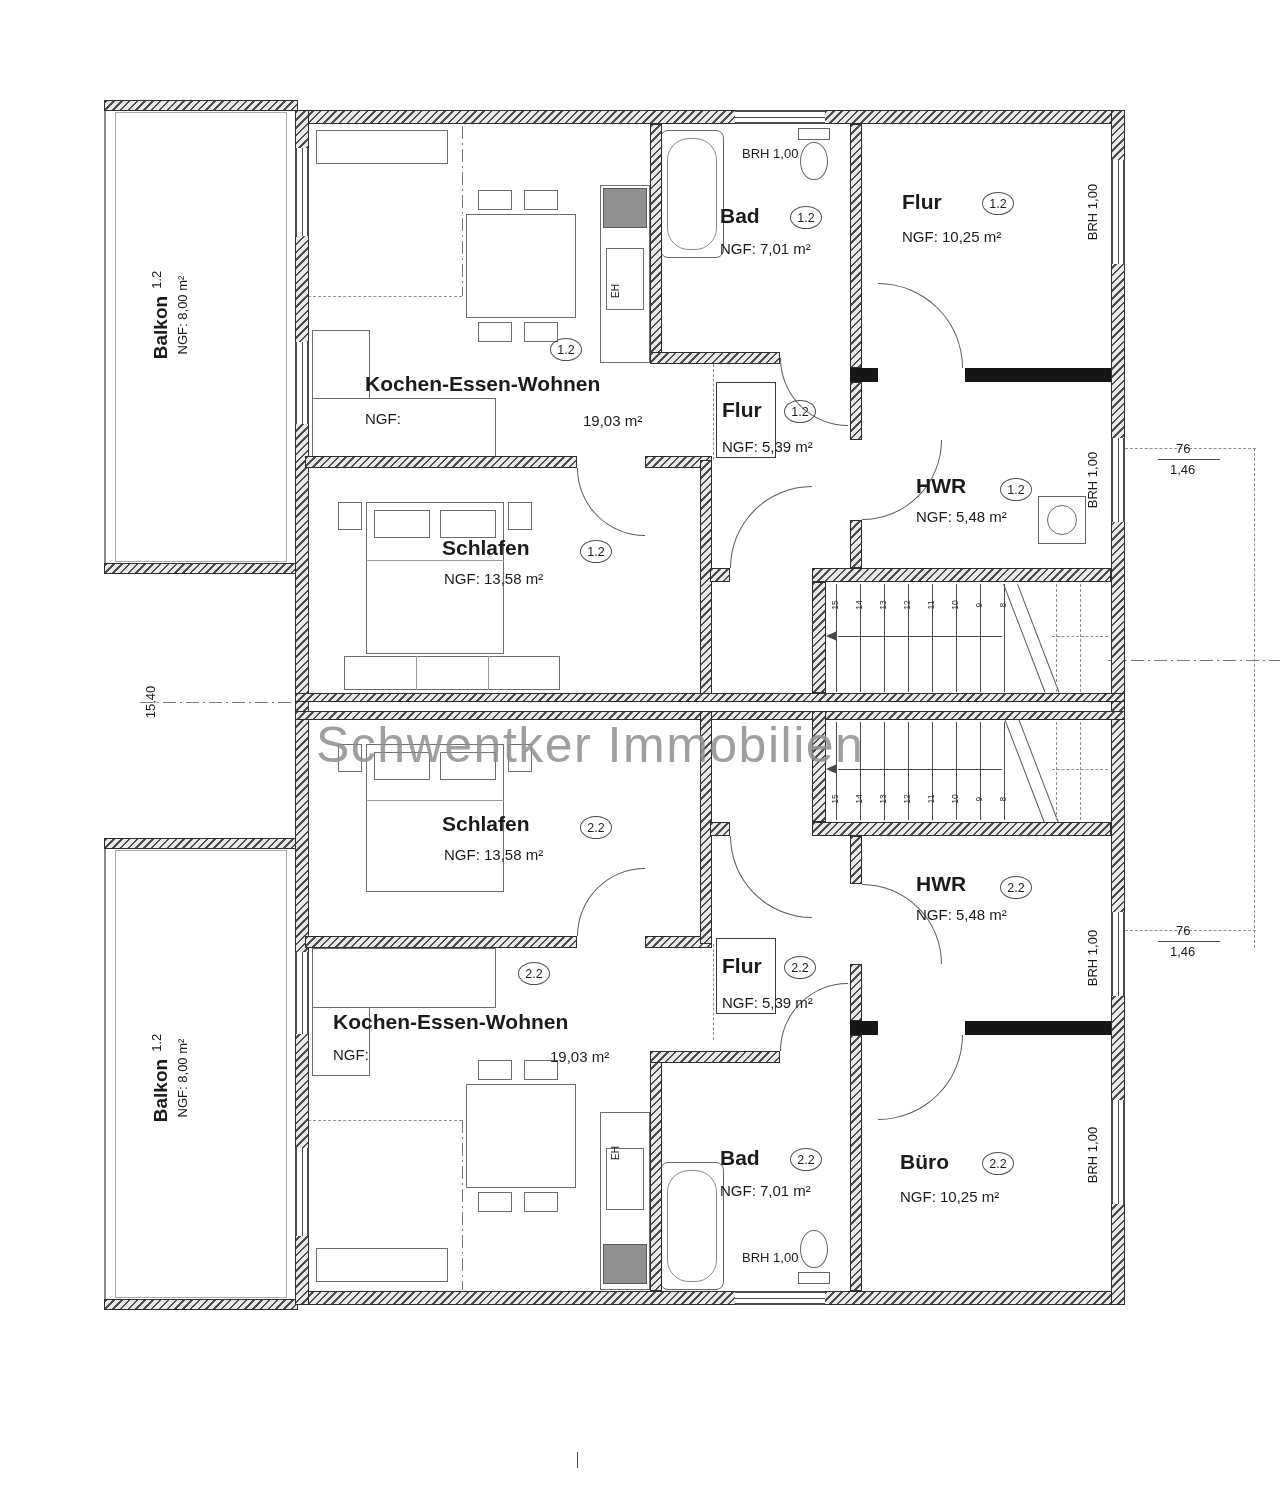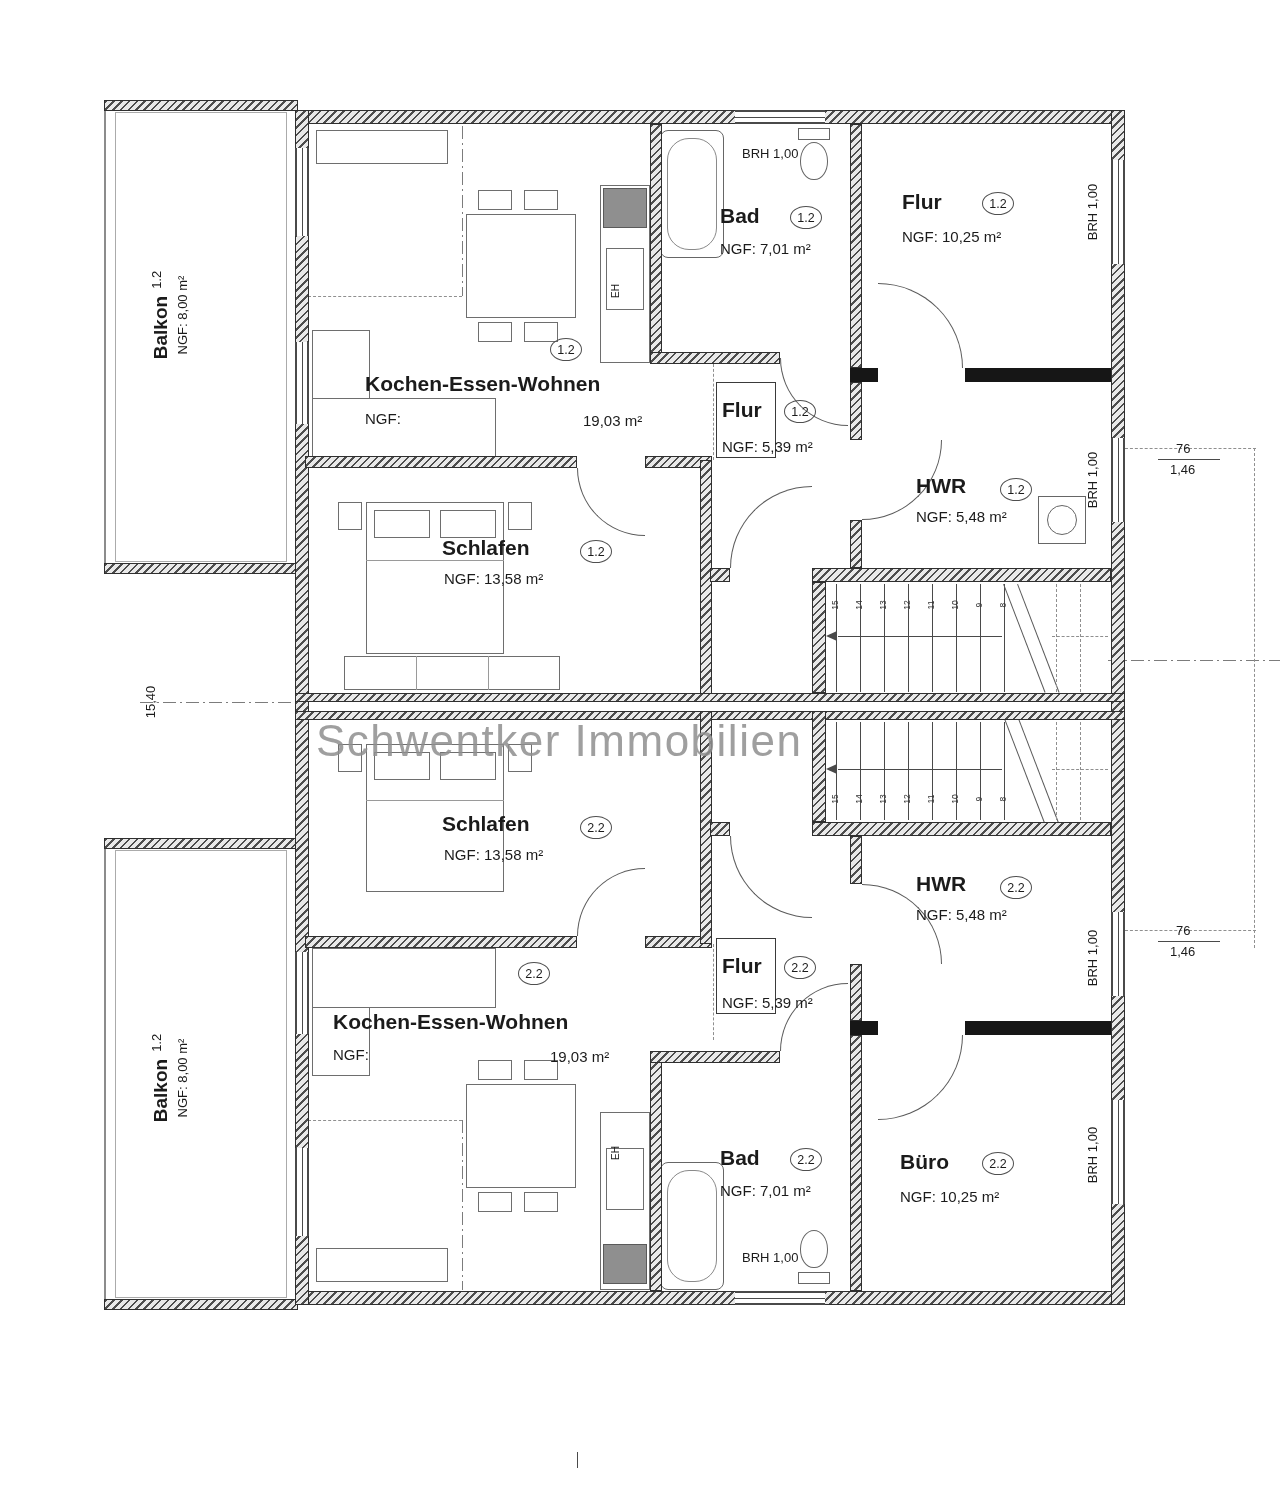--- a/index.html
+++ b/index.html
@@ -44,21 +44,21 @@
   .sline { background:#4a4a4a; z-index:7; }
   .arrow-left { width:0; height:0; border-top:5px solid transparent; border-bottom:5px solid transparent; border-right:11px solid #4a4a4a; z-index:8; }
   .break-line { width:116px; height:0; border-top:1.2px solid #5a5a5a; transform-origin:0 0; transform:rotate(69deg); z-index:7; }
   .flur-box { border:1.5px solid #3a3a3a; background:transparent; z-index:18; }
   .balk-outer { border:2.5px solid #8c8c8c; background:transparent; z-index:3; }
   .balk-inner { border:1px solid #ababab; background:transparent; z-index:3; }
   .balkon-wrap { display:flex; flex-direction:column; align-items:center; gap:3px; transform:rotate(-90deg); z-index:20; }
   .balkon-name { font-weight:bold; font-size:19px; white-space:nowrap; }
   .balkon-sub { font-size:13px; white-space:nowrap; }
   .sup { font-size:13px; font-weight:400; position:relative; top:-6px; margin-left:7px; }
-  .watermark { font-size:44px; color:#8f8f8f; opacity:.85; letter-spacing:1.5px; white-space:nowrap; z-index:30; }
+  .watermark { font-size:50px; color:#8f8f8f; opacity:.85; letter-spacing:1.5px; white-space:nowrap; z-index:30; }
 </style>
 </head>
 <body>
 
 <div class="canvas">
 
   <div class="abs balk-outer" style="left:104px;top:100px;width:194px;height:474px"></div>
   <div class="abs balk-inner" style="left:115px;top:112px;width:172px;height:450px"></div>
   <div class="abs wall" style="left:104px;top:100px;width:194px;height:11px"></div>
   <div class="abs wall" style="left:104px;top:563px;width:194px;height:11px"></div>

